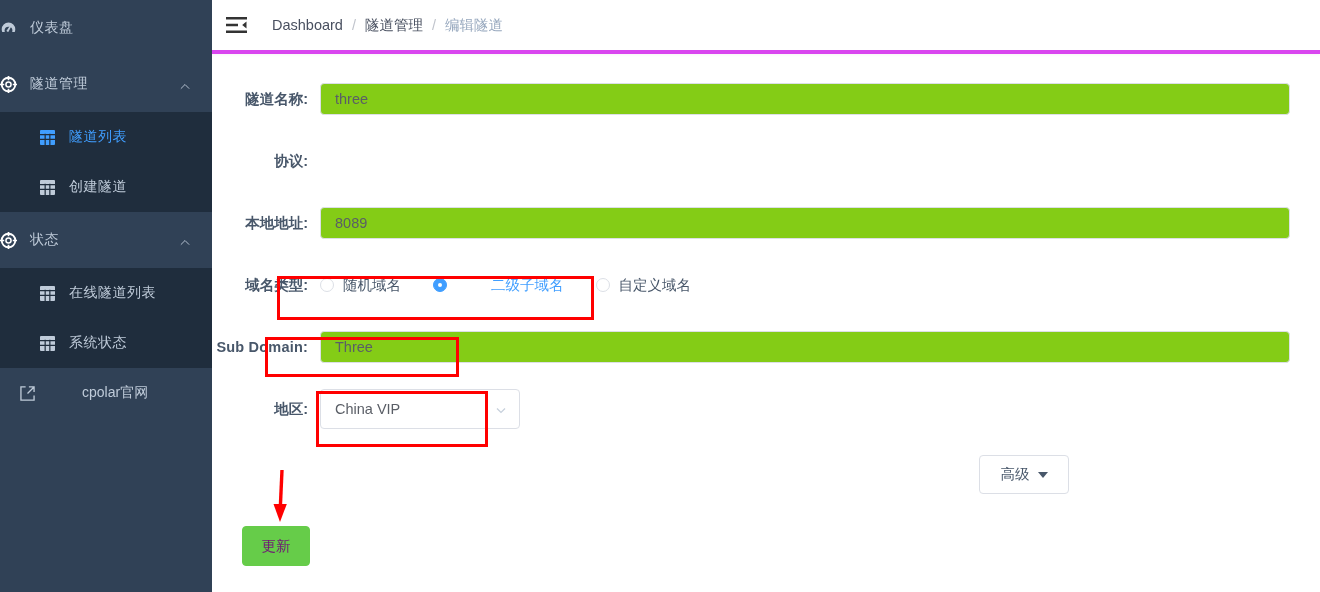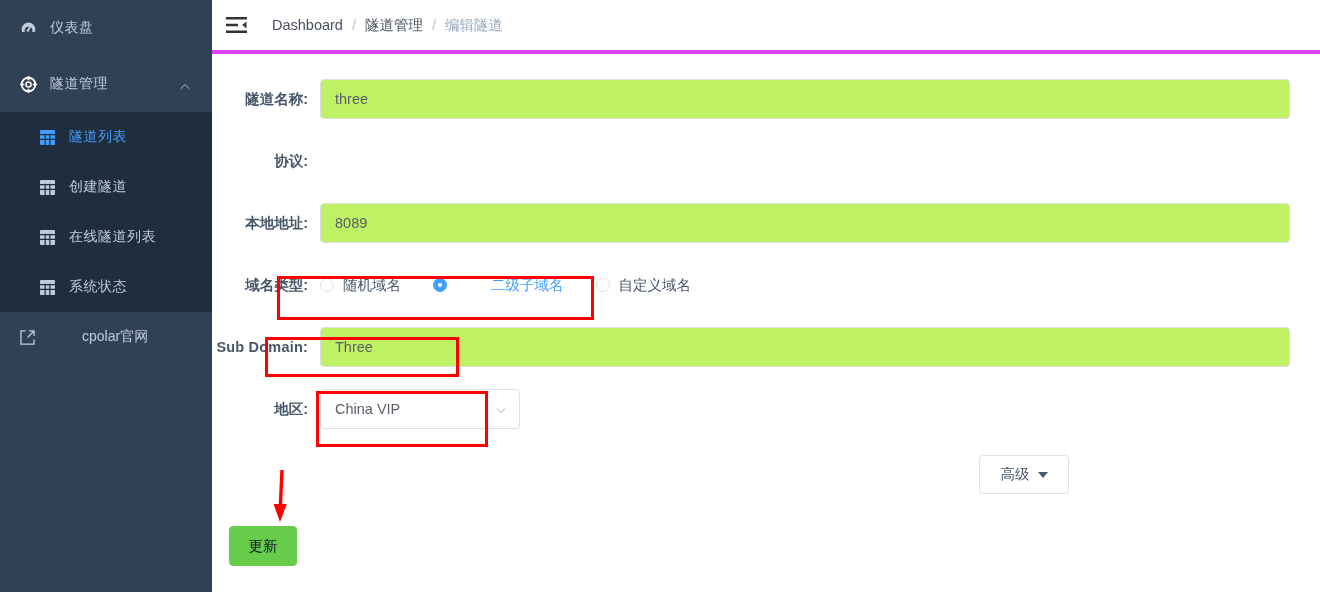--- a/index.html
+++ b/index.html
@@ -15,21 +15,21 @@
   
   .sidebar {
     width: 212px; min-width: 212px; height: 592px;
     background: #304156;
     color: #bfcbd9;
     overflow: hidden;
     position: relative;
   }
   .menu-row {
     display: flex; align-items: center;
-    height: 56px; padding-left: 20px;
+    height: 56px; 
     font-size: 14px;
     cursor: pointer;
     position: relative;
   }
   .menu-row .mi { width: 26px; min-width: 26px; display: flex; align-items: center; }
   .menu-row .mlabel { margin-left: 4px; white-space: nowrap; letter-spacing: .5px; }
   .menu-row .chev {
     position: absolute; right: 22px; top: 50%;
     transform: translateY(-50%);
     width: 10px; height: 10px;
@@ -81,24 +81,24 @@
   .formarea { position: relative; padding-top: 14px; }
   .frow { display: flex; align-items: center; height: 62px; position: relative; }
   .flabel {
     width: 108px; min-width: 108px;
     text-align: right; padding-right: 12px;
     font-size: 14.5px; color: #48576a; font-weight: bold;
     white-space: nowrap;
   }
   .flabel.en { font-weight: bold; letter-spacing: .2px; }
   .finput {
-    height: 40px;
+    height: 32px;
     border: 1px solid #dcdfe6;
     border-radius: 4px;
-    background: #bef264;
+    background: #84cc16;
     display: flex; align-items: center;
     padding-left: 14px;
     font-size: 14.5px; color: #5a5e66;
     cursor: text;
   }
   .finput.full { width: 970px; }
   .fselect {
     width: 200px; height: 40px;
     border: 1px solid #dcdfe6; border-radius: 4px;
     background: #fff;
@@ -133,24 +133,24 @@
     display: flex; align-items: center; justify-content: center;
     font-size: 14.5px; color: #48576a;
   }
   .adv-btn .tri {
     margin-left: 8px; width: 0; height: 0;
     border-left: 5px solid transparent;
     border-right: 5px solid transparent;
     border-top: 6px solid #48576a;
   }
   .update-btn {
-    position: absolute; left: 17px; top: 472px;
+    position: absolute; left: 30px; top: 472px;
     width: 68px; height: 40px;
     background: #66cc49; border: 1px solid #66cc49;
-    border-radius: 4px; color: #0f172a;
+    border-radius: 4px; color: #701a75;
     font-size: 14.5px; cursor: pointer;
     display: flex; align-items: center; justify-content: center;
   }
 
   
   .anno {
     position: absolute;
     border: 3px solid #ff0000;
     pointer-events: none;
     z-index: 20;
@@ -203,20 +203,35 @@
         <span class="mi">
           <svg width="15" height="15" viewBox="0 0 16 16">
               <rect x="0" y="0" width="16" height="16" rx="1" fill="#bfcbd9"></rect>
               <path stroke="#1f2d3d" stroke-width="1.3" d="M0 5h16M0 10h16M5.5 4v12M10.5 4v12"></path>
             </svg>
         </span>
         <span class="mlabel">创建隧道</span>
       </div>
     </div>
 
+    <div class="menu-row">
+      <span class="mi">
+        <svg width="17" height="17" viewBox="0 0 20 20">
+          <circle cx="10" cy="10" r="8" fill="none" stroke="#ffffff" stroke-width="2.2"></circle>
+          <circle cx="10" cy="10" r="3" fill="#304156" stroke="#ffffff" stroke-width="1.8"></circle>
+          <path fill="#ffffff" d="M9 0h2v5H9zM9 15h2v5H9zM0 9h5v2H0zM15 9h5v2h-5z"></path>
+        </svg>
+      </span>
+      <span class="mlabel">状态</span>
+      <span class="chev">
+        <svg width="10" height="10" viewBox="0 0 12 12">
+            <path d="M1 8l5-5 5 5" fill="none" stroke="#bfcbd9" stroke-width="1.1"></path>
+          </svg>
+      </span>
+    </div>
 
     <div class="submenu">
       <div class="sub-row">
         <span class="mi">
           <svg width="15" height="15" viewBox="0 0 16 16">
               <rect x="0" y="0" width="16" height="16" rx="1" fill="#bfcbd9"></rect>
               <path stroke="#1f2d3d" stroke-width="1.3" d="M0 5h16M0 10h16M5.5 4v12M10.5 4v12"></path>
             </svg>
         </span>
         <span class="mlabel">在线隧道列表</span>

